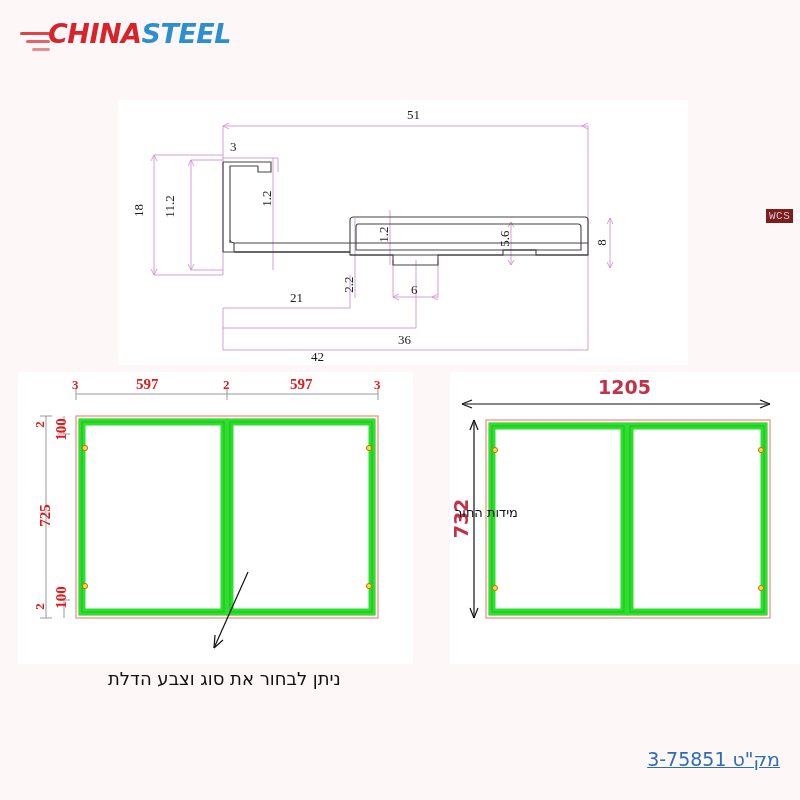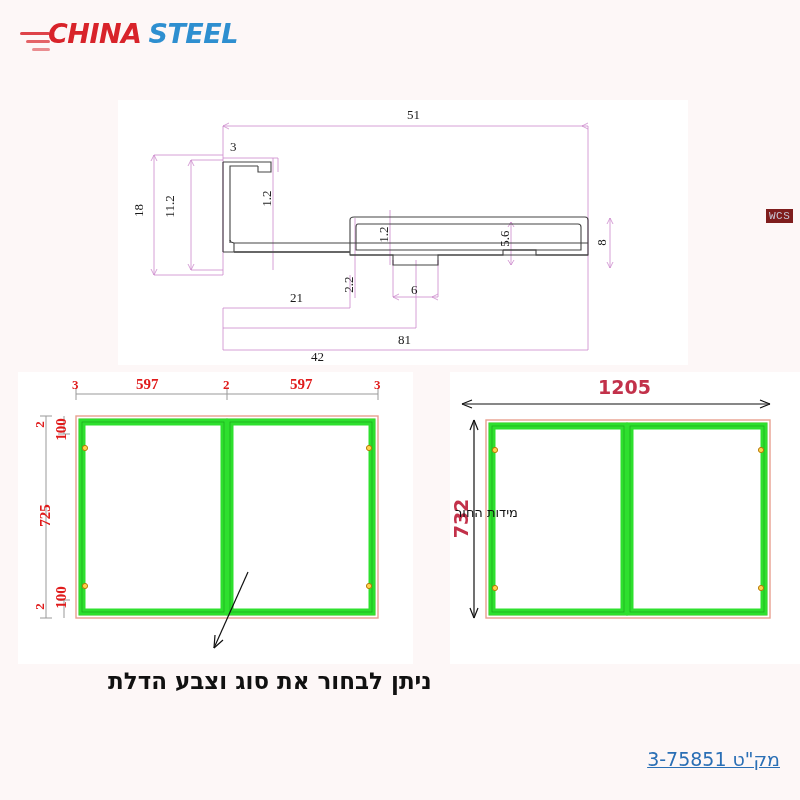--- a/index.html
+++ b/index.html
@@ -15,21 +15,21 @@
   
   .logo{position:absolute;left:18px;top:18px;width:230px;height:40px;}
   .logo-text{
     position:absolute;left:30px;top:0;
     font-family:"DejaVu Sans", sans-serif;
     font-weight:bold;font-style:italic;
     font-size:27px;letter-spacing:-0.5px;
     white-space:nowrap;
   }
   .logo-china{color:#d8232a;text-align:right;}
-  .logo-steel{color:#2e8fd0;margin-left:7px;}
+  .logo-steel{color:#2e8fd0;}
   .speed{position:absolute;background:#d8232a;height:3px;border-radius:2px;}
   .sp1{left:2px;top:14px;width:30px;opacity:.85;}
   .sp2{left:8px;top:22px;width:24px;opacity:.7;}
   .sp3{left:14px;top:30px;width:18px;opacity:.5;}
 
   
   .panel{position:absolute;background:#ffffff;}
   #panel-section{left:118px;top:100px;width:570px;height:265px;}
   #panel-left{left:18px;top:372px;width:395px;height:292px;}
   #panel-right{left:430px;top:372px;width:352px;height:292px;margin-left:20px;}
@@ -67,21 +67,21 @@
   }
 
   
   .heb{
     position:absolute;
     direction:rtl;unicode-bidi:bidi-override;
     font-family:"DejaVu Sans", sans-serif;
     white-space:nowrap;color:#111;
   }
   #hole-label{left:455px;top:505px;font-size:13px;}
-  #door-note{left:108px;top:668px;font-size:23px;font-weight:bold;}
+  #door-note{left:108px;top:668px;font-size:18px;}
   #sku-link{
     position:absolute;right:20px;top:748px;
     direction:rtl;unicode-bidi:bidi-override;
     font-family:"DejaVu Sans", sans-serif;
     font-size:19px;color:#2a6fb5;
     text-decoration:underline;white-space:nowrap;
     cursor:pointer;
   }
 
   
@@ -198,21 +198,21 @@
     <div class="dimtxt rot" style="left:14px;top:104px;">18</div>
     <div class="dimtxt rot" style="left:40px;top:100px;">11.2</div>
     <div class="dimtxt rot" style="left:140px;top:92px;">1.2</div>
     <div class="dimtxt rot" style="left:257px;top:128px;">1.2</div>
     <div class="dimtxt rot" style="left:222px;top:178px;">2.2</div>
     <div class="dimtxt" style="left:293px;top:183px;">6</div>
     <div class="dimtxt rot" style="left:378px;top:132px;">5.6</div>
     <div class="dimtxt rot" style="left:480px;top:136px;">8</div>
     <div class="dimtxt" style="left:172px;top:191px;">21</div>
     <div class="dimtxt" style="left:193px;top:211px;margin-top:39px;">42</div>
-    <div class="dimtxt" style="left:280px;top:233px;">81</div>
+    <div class="dimtxt" style="left:280px;top:233px;">36</div>
   </div>
 
   <div class="panel" id="panel-left">
     <svg width="395" height="292">
 
       <g stroke="#999" stroke-width="1" fill="none">
         <path d="M58,22 L360,22"></path>
         <path d="M58,16 L58,28 M209,16 L209,28 M360,16 L360,28"></path>
       </g>
 

